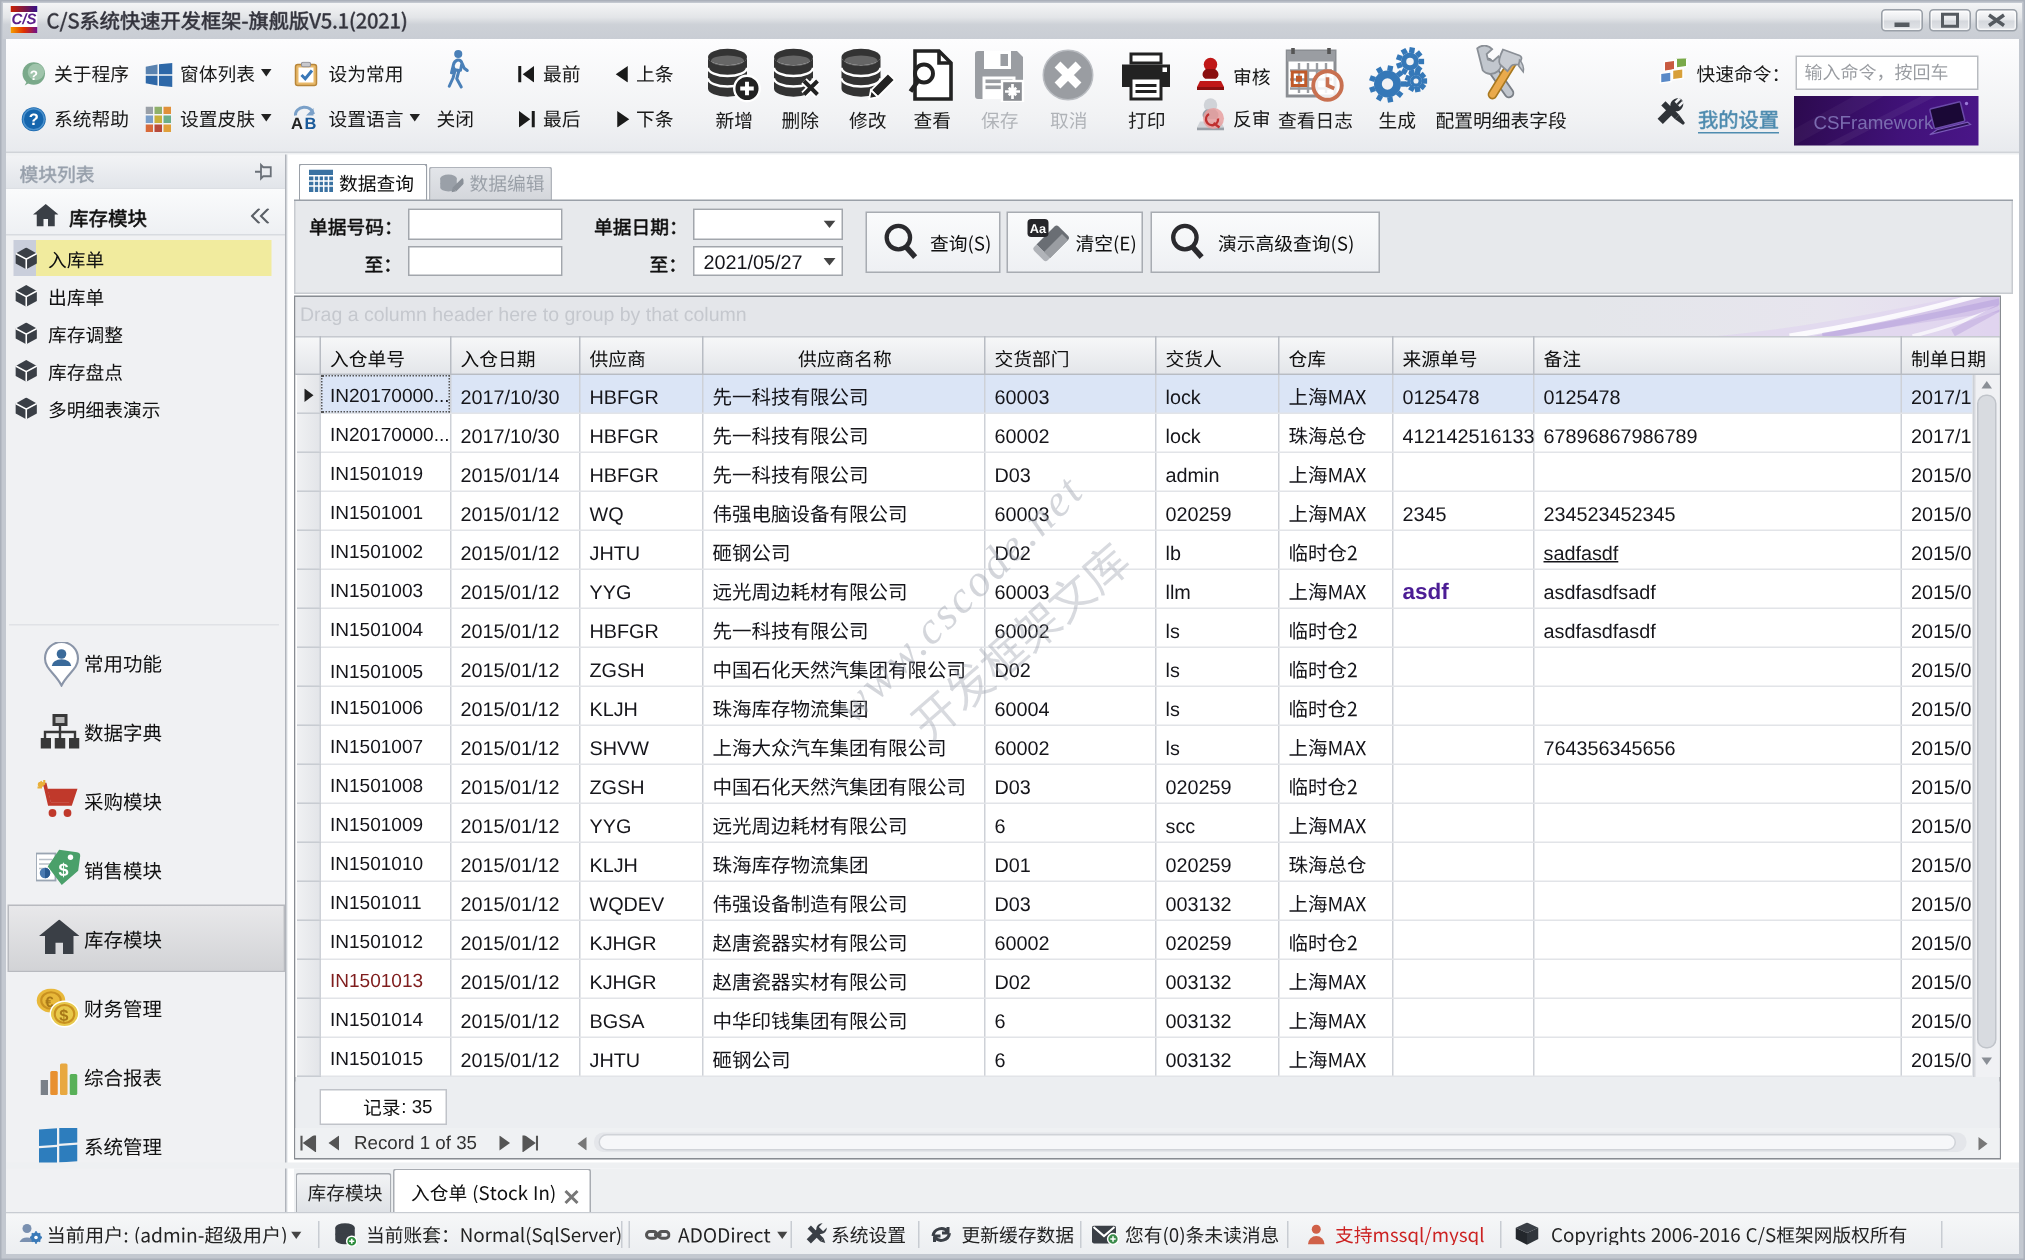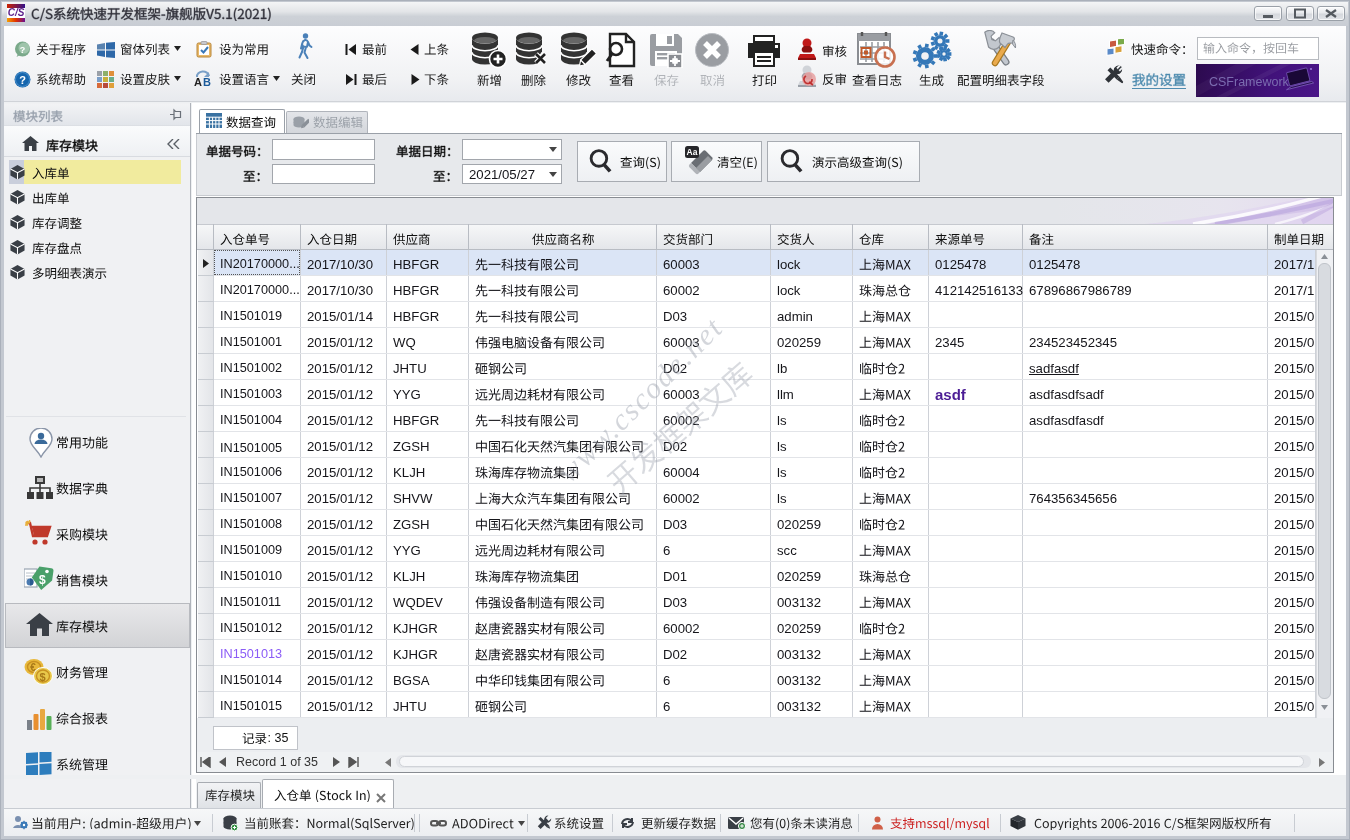--- a/index.html
+++ b/index.html
@@ -1068,20 +1068,21 @@
         <use href="#g7EA7" x="750"></use>
         <use href="#g67E5" x="1000"></use>
         <use href="#g8BE2" x="1250"></use>
         <use href="#g0028" x="1500"></use>
         <use href="#g0053" x="1584"></use>
         <use href="#g0029" x="1734"></use>
       </svg>
     </div>
     <div style="position:absolute;left:196px;top:197px;width:1138px;height:576px;background:#eceef1;border:1px solid #888c92;"></div>
     <div style="position:absolute;left:197px;top:198px;width:1136px;height:26px;background:#e4e6ea;"></div>
+    <div style="position:absolute;left:200px;top:201.5px;font-family:'Liberation Sans', sans-serif;font-size:13px;color:#c5c8ce;line-height:16.2px;white-space:pre;">Drag a column header here to group by that column</div>
     <svg style="position:absolute;left:1050px;top:198px;" width="283" height="26" viewBox="0 0 283 26">
       <defs>
         <linearGradient id="sw" x1="0" y1="0" x2="1" y2="0">
           <stop offset="0" stop-color="#ece6f4" stop-opacity="0"></stop>
           <stop offset=".6" stop-color="#ece2f5" stop-opacity=".38"></stop>
           <stop offset="1" stop-color="#e2d4f0" stop-opacity=".8"></stop>
         </linearGradient>
       </defs>
 <rect x="0" y="0" width="283" height="26" fill="url(#sw)"></rect>
 <path d="M95 26 C160 20 225 6 283 -6 L283 26 Z" fill="#ddd0ef" opacity=".5"></path>
@@ -1651,21 +1652,21 @@
     <div style="position:absolute;left:777px;top:620.9px;font-family:'Liberation Sans', sans-serif;font-size:13.2px;color:#15151a;line-height:16.5px;white-space:pre;">020259</div>
     <div style="position:absolute;left:859.0px;top:622.1px;color:#15151a;">
       <svg class="t" style="width:46.2px;height:13px" viewBox="0 -220 889 250">
         <use href="#g4E34" x="0"></use>
         <use href="#g65F6" x="250"></use>
         <use href="#g4ED3" x="500"></use>
         <use href="#g0032" x="750"></use>
       </svg>
     </div>
     <div style="position:absolute;left:1274px;top:620.9px;font-family:'Liberation Sans', sans-serif;font-size:13.2px;color:#15151a;line-height:16.5px;white-space:pre;">2015/0</div>
-    <div style="position:absolute;left:220px;top:647.4px;font-family:'Liberation Sans', sans-serif;font-size:12.7px;color:#8b5cf6;line-height:15.9px;white-space:pre;">IN1501013</div>
+    <div style="position:absolute;left:220px;top:647.4px;font-family:'Liberation Sans', sans-serif;font-size:12.7px;color:#7f1d1d;line-height:15.9px;white-space:pre;">IN1501013</div>
     <div style="position:absolute;left:307px;top:646.9px;font-family:'Liberation Sans', sans-serif;font-size:13.2px;color:#15151a;line-height:16.5px;white-space:pre;">2015/01/12</div>
     <div style="position:absolute;left:393px;top:646.9px;font-family:'Liberation Sans', sans-serif;font-size:13.2px;color:#15151a;line-height:16.5px;white-space:pre;">KJHGR</div>
     <div style="position:absolute;left:475.0px;top:648.1px;color:#15151a;">
       <svg class="t" style="width:130.0px;height:13px" viewBox="0 -220 2500 250">
         <use href="#g8D75" x="0"></use>
         <use href="#g5510" x="250"></use>
         <use href="#g74F7" x="500"></use>
         <use href="#g5668" x="750"></use>
         <use href="#g5B9E" x="1000"></use>
         <use href="#g6750" x="1250"></use>

